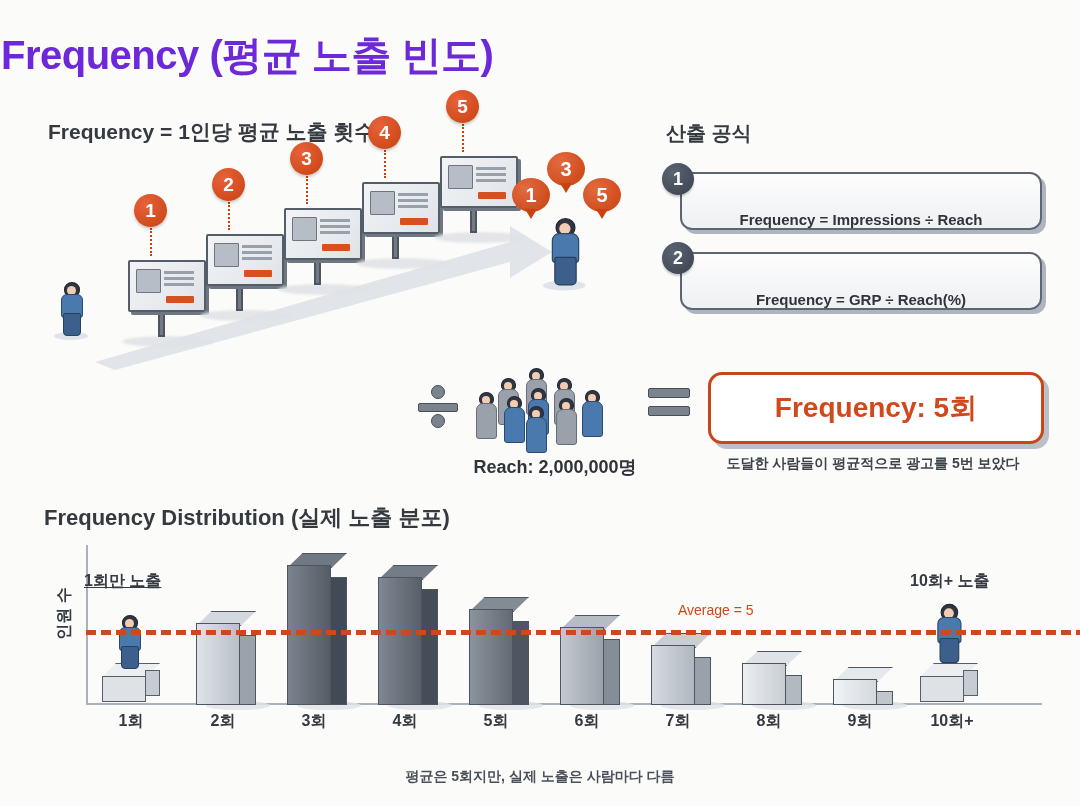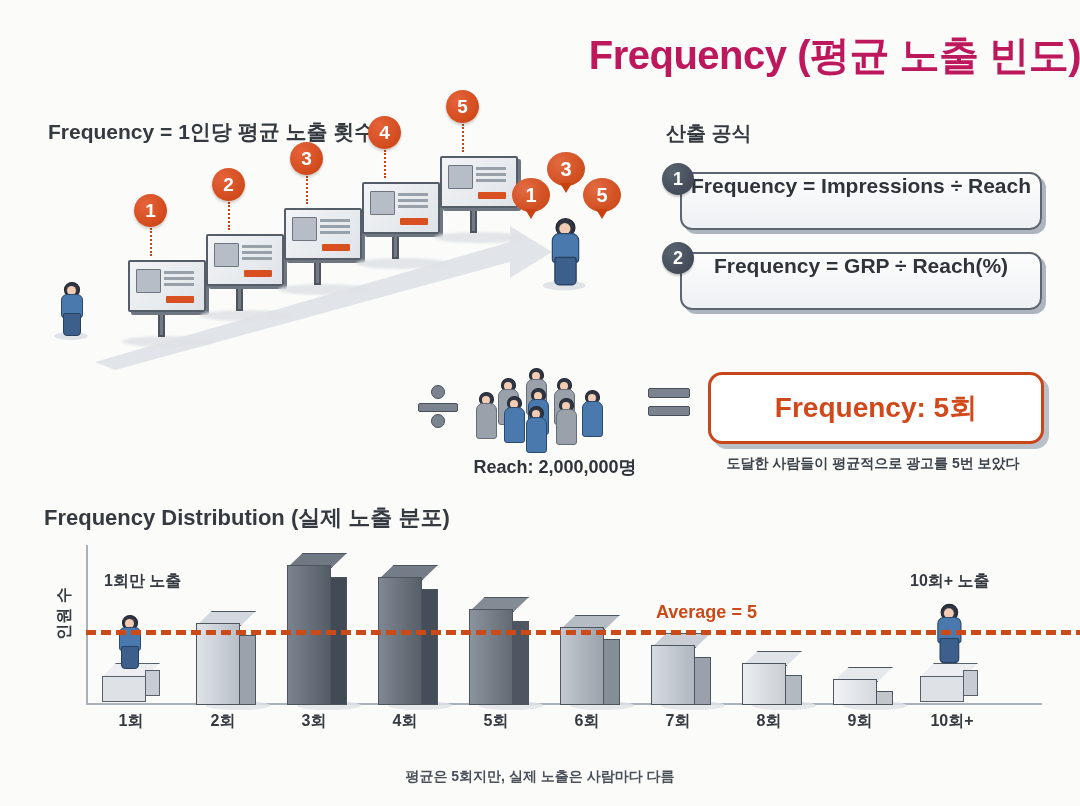--- a/index.html
+++ b/index.html
@@ -7,22 +7,22 @@
     width:1080px;height:806px;
     background:#fbfbf9;
     font-family:"Liberation Sans","DejaVu Sans",sans-serif;
     color:#3a3f47;
     overflow:hidden;position:relative;
   }
   .stage{position:absolute;left:0;top:0;width:1080px;height:806px;}
 
   
   .title{
-    position:absolute;left:1px;top:28px;width:1080px;text-align:right;
-    font-size:40px;font-weight:bold;color:#be185d;letter-spacing:-.5px;
+    position:absolute;left:1px;top:28px;width:1080px;text-align:left;
+    font-size:40px;font-weight:bold;color:#6d28d9;letter-spacing:-.5px;
   }
 
   
   .cap-left{
     position:absolute;left:48px;top:118px;
     font-size:21px;font-weight:bold;color:#353a41;white-space:nowrap;
   }
   .cap-formula{
     position:absolute;left:666px;top:120px;
     font-size:20px;font-weight:bold;color:#353a41;white-space:nowrap;
@@ -118,22 +118,22 @@
     color:#fff;font-size:20px;font-weight:bold;white-space:nowrap;
     box-shadow:0 2px 3px rgba(0,0,0,.18);
   }
 
   
   .fbox{
     position:absolute;
     background:linear-gradient(180deg,#fdfdfd,#eef0f3);
     border:2.5px solid #5d6570;border-radius:12px;
     box-shadow:4px 4px 0 #aeb5be;
-    display:flex;align-items:flex-start;justify-content:center;
-    font-size:21px;font-weight:bold;color:#2f343b;
+    display:flex;align-items:flex-end;justify-content:center;
+    font-size:15px;font-weight:bold;color:#2f343b;
   }
   .fnum{
     position:absolute;width:32px;height:32px;border-radius:50%;
     background:radial-gradient(circle at 34% 30%,#5a6471,#39414c);
     color:#fff;font-size:18px;font-weight:bold;
     display:flex;align-items:center;justify-content:center;z-index:3;
     box-shadow:0 2px 2px rgba(0,0,0,.2);
   }
 
   
@@ -187,22 +187,22 @@
   .ylabel{
     position:absolute;left:-6px;top:58px;
     font-size:16px;font-weight:bold;color:#353a41;
     transform:rotate(-90deg);transform-origin:center;white-space:nowrap;
   }
   .avgline{
     position:absolute;left:42px;top:85px;width:1000px;height:0;
     border-top:5px dashed #cc4a18;
   }
   .avglabel{
-    position:absolute;left:612px;top:57px;
-    font-size:18px;font-weight:bold;color:#cc4a18;white-space:nowrap;
+    position:absolute;left:634px;top:57px;
+    font-size:14px;font-weight:normal;color:#cc4a18;white-space:nowrap;
   }
   .bar3d{position:absolute;bottom:0;}
   .bar3d .front{position:absolute;left:0;bottom:0;width:44px;border:1.6px solid #4d555f;box-sizing:border-box;}
   .bar3d .side{position:absolute;left:44px;bottom:0;width:16px;border:1.6px solid #4d555f;border-left:none;box-sizing:border-box;}
   .bar3d .top{position:absolute;left:0;width:60px;height:15px;border:1.6px solid #4d555f;box-sizing:border-box;
     clip-path:polygon(0 100%,26% 0,100% 0,74% 100%);}
   .bar3d .bshadow{position:absolute;left:10px;bottom:-5px;width:64px;height:9px;background:#e0e3e7;border-radius:50%;opacity:.85;}
   .xtick{
     position:absolute;top:166px;width:80px;text-align:center;
     font-size:16px;font-weight:bold;color:#353a41;
@@ -400,21 +400,21 @@
       <div class="ptop"></div>
         <div class="pside"></div>
         <div class="pfront"></div>
     </div>
     <div class="person" style="left:72px;top:70px;">
       <div class="head"></div>
       <div class="face"></div>
       <div class="torso"></div>
       <div class="legs"></div>
     </div>
-    <div class="annot" style="left:60px;top:26px;">1회만 노출</div>
+    <div class="annot" style="left:40px;top:26px;text-decoration:underline;">1회만 노출</div>
 
     <div class="bar3d" style="left:152px;height:82px;bottom:20px;">
       <div class="bshadow"></div>
       <div class="top" style="top:-12px;background:#d2d8de;"></div>
       <div class="front" style="height:82px;background:linear-gradient(90deg,#dfe3e8,#b9c0c8);"></div>
       <div class="side" style="height:70px;background:#9aa2ab;"></div>
     </div>
 
     <div class="bar3d" style="left:243px;height:140px;bottom:20px;">
       <div class="bshadow"></div>

